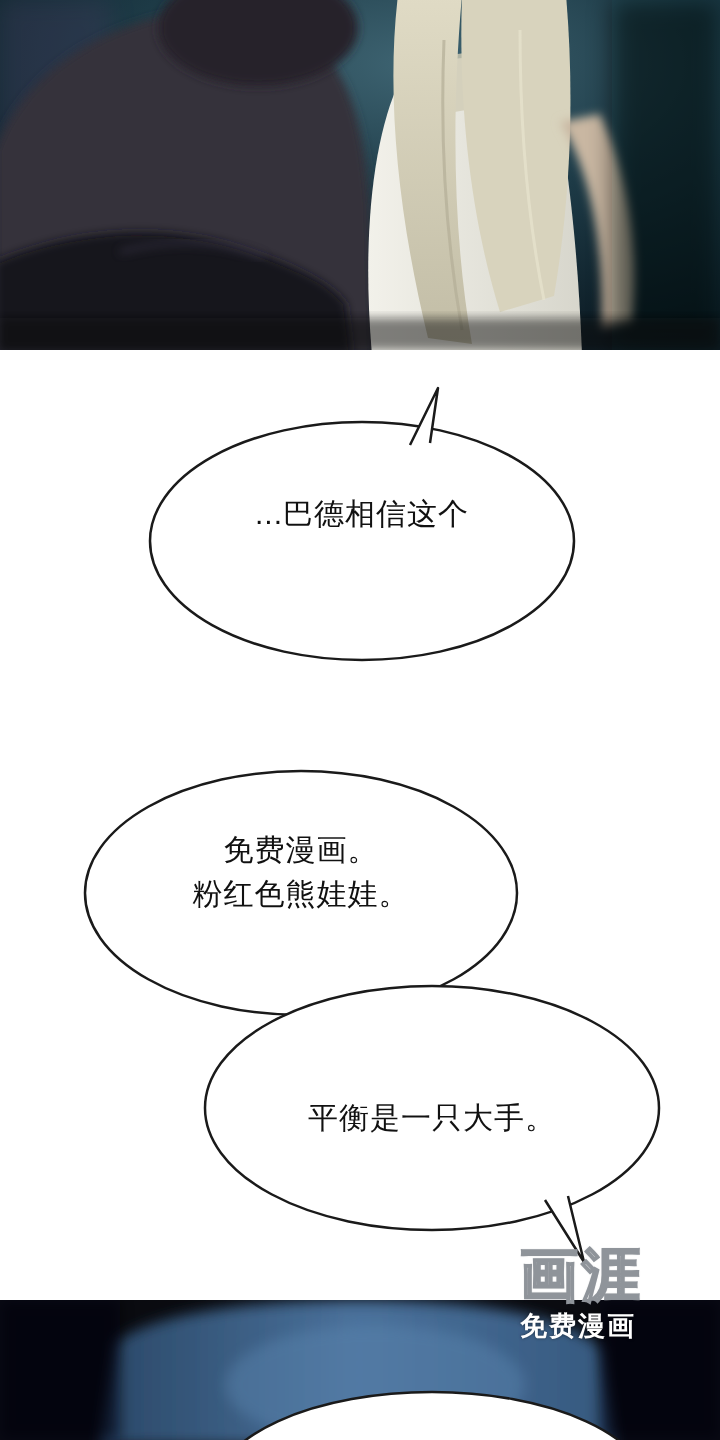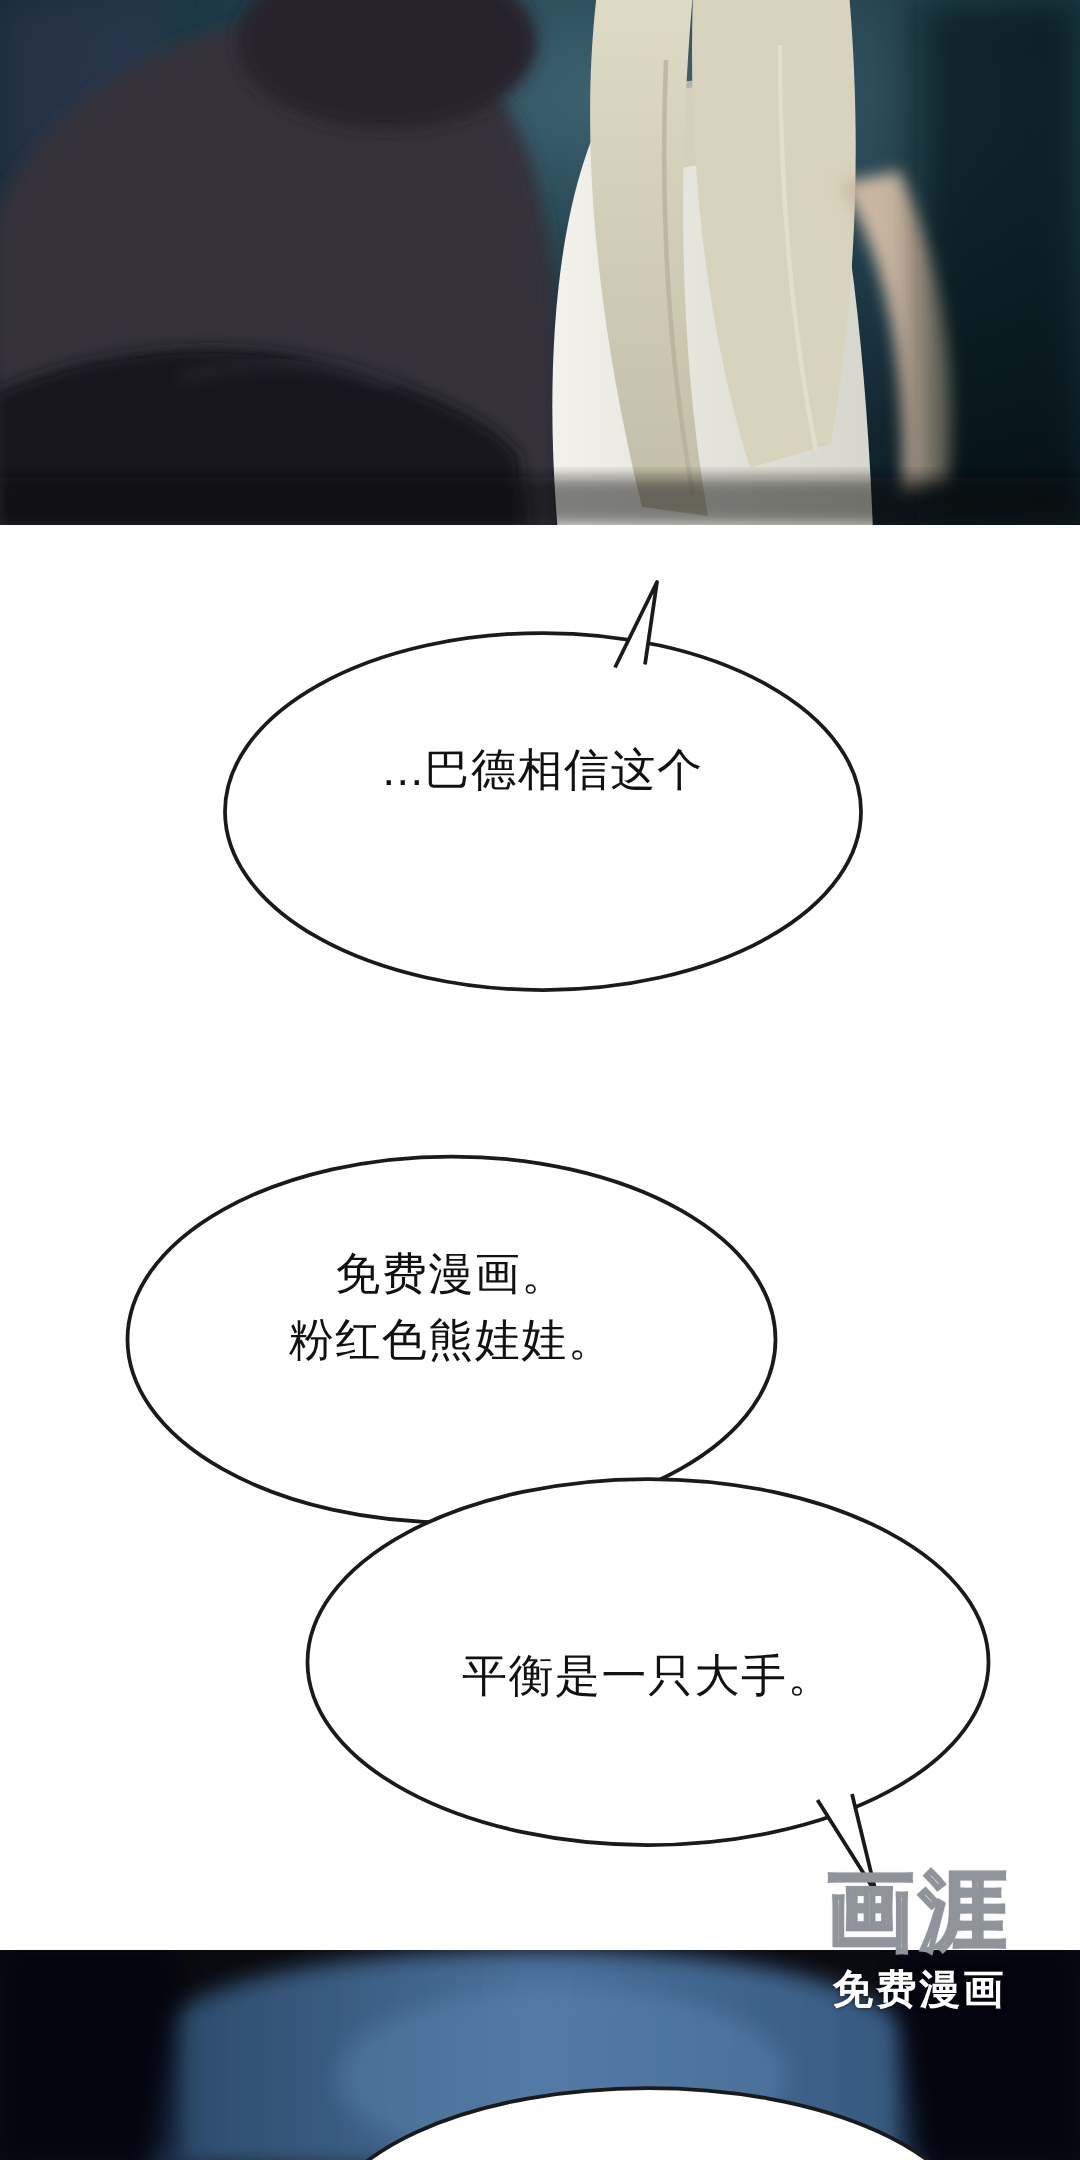--- a/index.html
+++ b/index.html
@@ -25,21 +25,21 @@
     font-weight:400;
     font-size:30px;
     line-height:44px;
     letter-spacing:1px;
   }
   .bubble-text-1{left:152px;top:492px;width:420px;}
   .bubble-text-2{left:91px;top:828px;width:420px;}
   .bubble-text-3{left:222px;top:1096px;width:420px;}
   .watermark{
     position:absolute;right:14px;top:1246px;width:186px;
-    z-index:5;text-align:center;
+    z-index:5;
   }
   .watermark-logo{
     font-size:58px;font-weight:800;line-height:1.0;
     color:#ffffff;
     -webkit-text-stroke:2px #8f949a;
     text-shadow:0 0 2px rgba(120,125,130,0.8);
     letter-spacing:4px;
     white-space:nowrap;
   }
   .watermark-subtitle{

